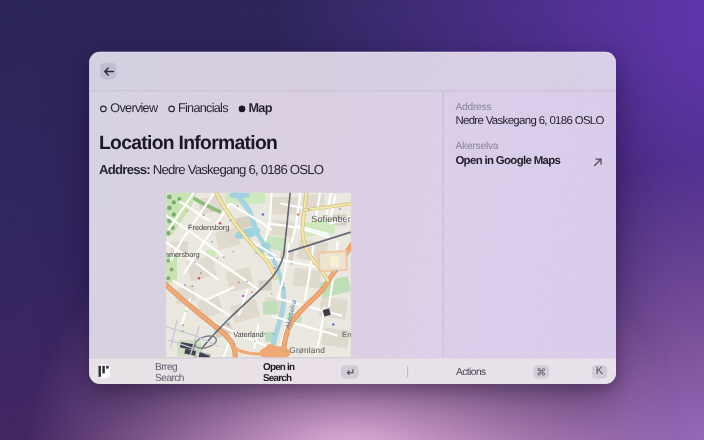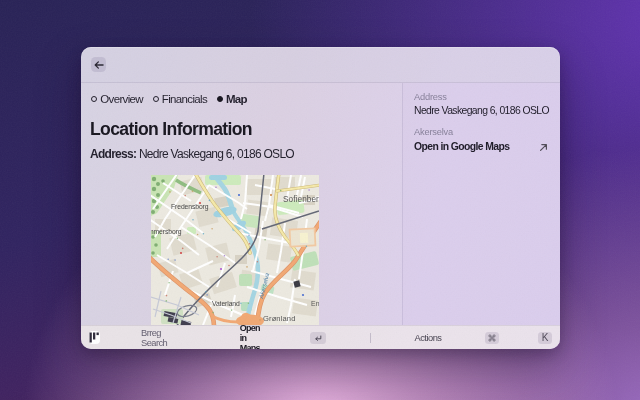--- a/index.html
+++ b/index.html
@@ -303,21 +303,21 @@
       <svg width="11" height="11" viewBox="0 0 11 11">
           <g fill="#2e2a3a">
             <rect x="0.5" y="0.5" width="2.3" height="10"></rect>
             <rect x="4" y="0.5" width="2.3" height="7"></rect>
             <rect x="7.5" y="0.5" width="2.3" height="2.6"></rect>
           </g>
         </svg>
     </div>
     <div class="barname">Brreg Search</div>
     <div class="sp"></div>
-    <div class="openb">Open in Maps</div>
+    <div class="openb">Open in Search</div>
     <div class="key" style="min-width:15.5px;">
         <svg width="8" height="8" viewBox="0 0 10 10">
           <path d="M8.5 2.5 V6 H2.5 M4.4 4 L2.2 6 L4.4 8" fill="none" stroke="#46414f" stroke-width="1.2" stroke-linecap="round" stroke-linejoin="round"></path>
         </svg>
       </div>
     <div class="vdiv"></div>
     <div class="actions">Actions</div>
     <div class="key">
         <svg width="8" height="8" viewBox="0 0 12 12">
           <g fill="none" stroke="#4f4a58" stroke-width="1.0">

